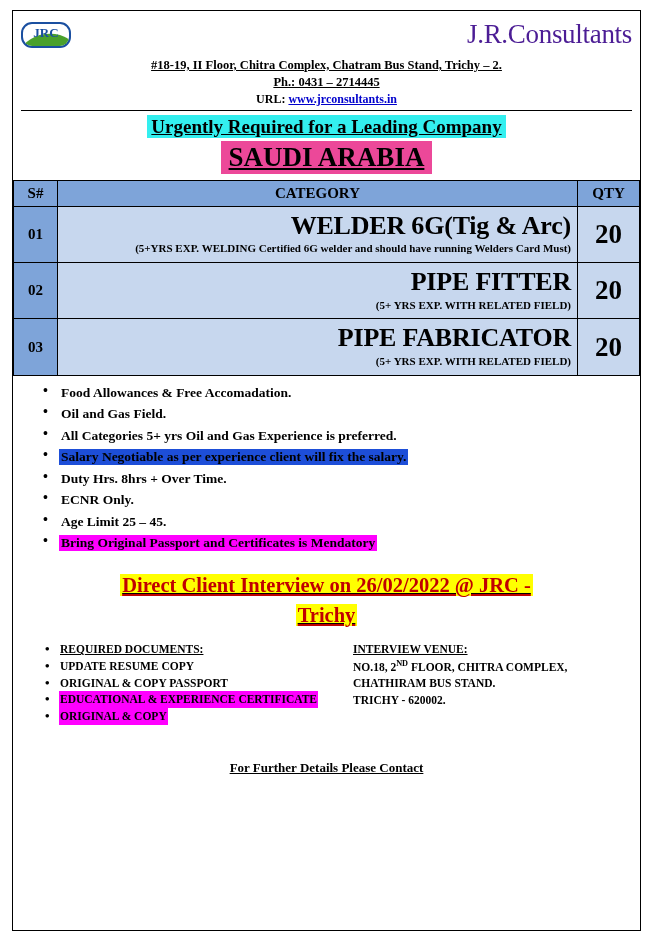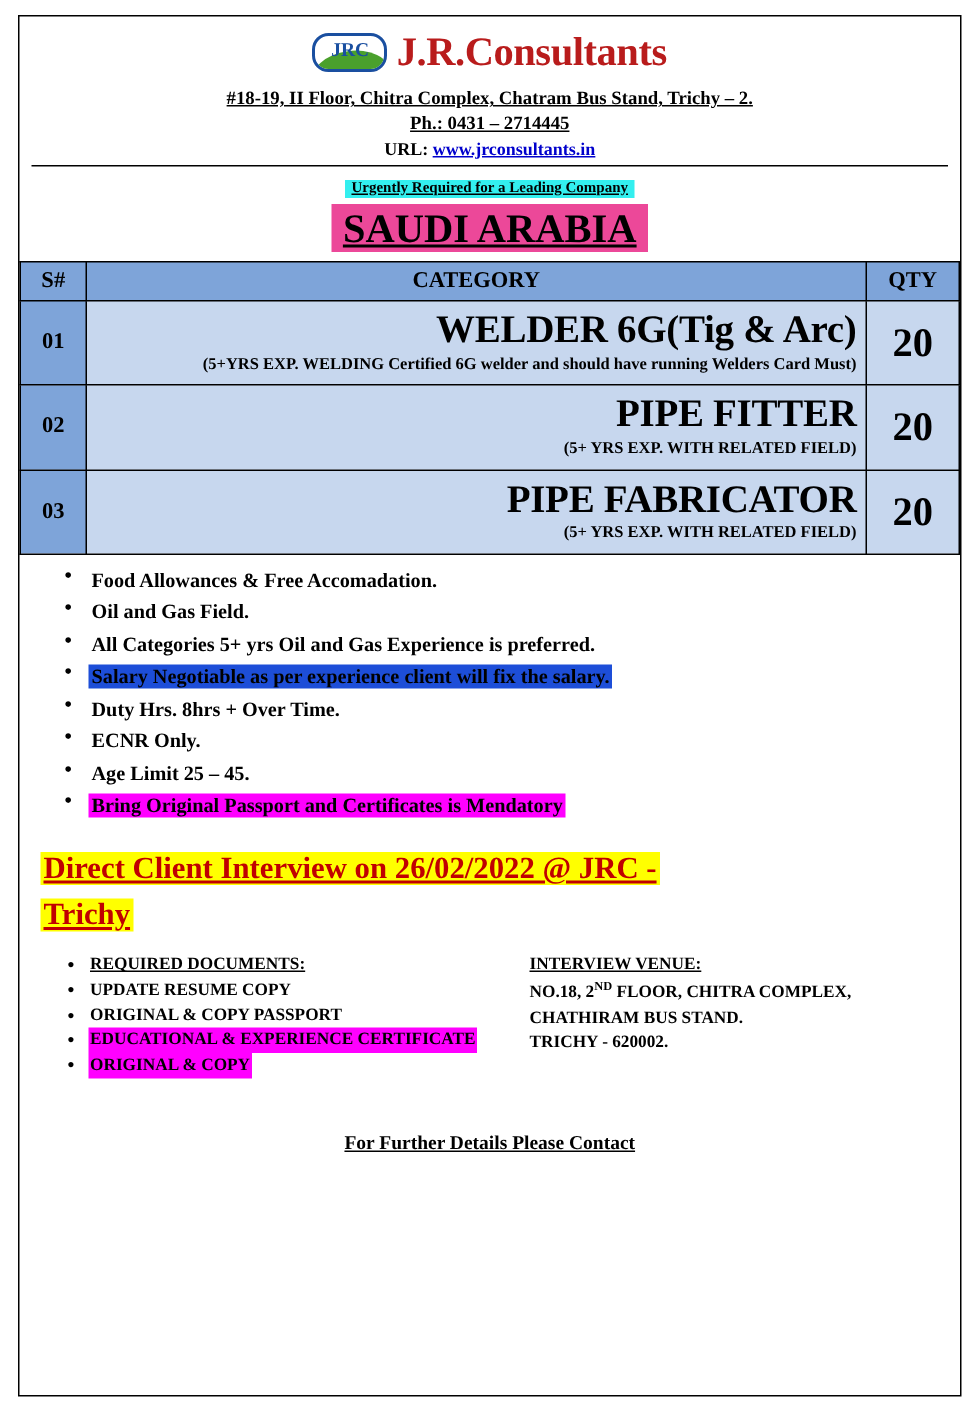--- a/index.html
+++ b/index.html
@@ -30,21 +30,21 @@
     position: relative;
   }
 
   
   .header {
     text-align: center;
     padding: 10px 8px 0 8px;
   }
   .logo-row {
     display: flex;
-    justify-content: center;
+    justify-content: space-between;
     align-items: center;
     gap: 6px;
   }
   .logo-badge {
     display: inline-block;
     position: relative;
     width: 46px;
     height: 22px;
     border-radius: 11px;
     background: #ffffff;
@@ -66,23 +66,23 @@
     left: 0; right: 0; top: 1px;
     font-family: "Liberation Serif", serif;
     font-weight: bold;
     font-size: 13px;
     color: #1a4fa0;
     letter-spacing: 0px;
     z-index: 2;
   }
   .company-name {
     font-family: "Liberation Serif", serif;
-    font-weight: bold;
+    font-weight: normal;
     font-size: 27px;
-    color: #b91c1c;
+    color: #4c1d95;
     letter-spacing: -0.3px;
     line-height: 1;
   }
   .addr {
     font-weight: bold;
     font-size: 12.5px;
     text-decoration: underline;
     margin-top: 9px;
     line-height: 1.35;
   }
@@ -102,21 +102,21 @@
     color: #0000cc;
     text-decoration: underline;
   }
   .hr-full {
     border: 0;
     border-top: 1.6px solid #000;
     margin: 2px 0 4px 0;
   }
   .urgent {
     font-weight: bold;
-    font-size: 10px;
+    font-size: 19px;
     text-decoration: underline;
     background: #33efef;
     display: inline-block;
     padding: 0 4px;
     line-height: 1.25;
   }
   .country {
     font-weight: bold;
     font-size: 27px;
     text-decoration: underline;
@@ -200,21 +200,23 @@
   ul.bullets li span.txt {
     display: inline-block;
     padding: 1px 2px;
   }
   li.hl-green span.txt { background: #1d4ed8; }
   li.hl-magenta span.txt { background: #ff00ff; }
   li.hl-magenta { font-size: 14px; }
 
   
   .interview {
+    text-align: center;
     margin: 16px 14px 2px 14px;
+    text-decoration: underline;
   }
   .interview .line {
     display: inline;
     font-weight: bold;
     font-size: 20.5px;
     color: #c00000;
     background: #ffff00;
     text-decoration: underline;
     line-height: 1.5;
     padding: 0 2px;

